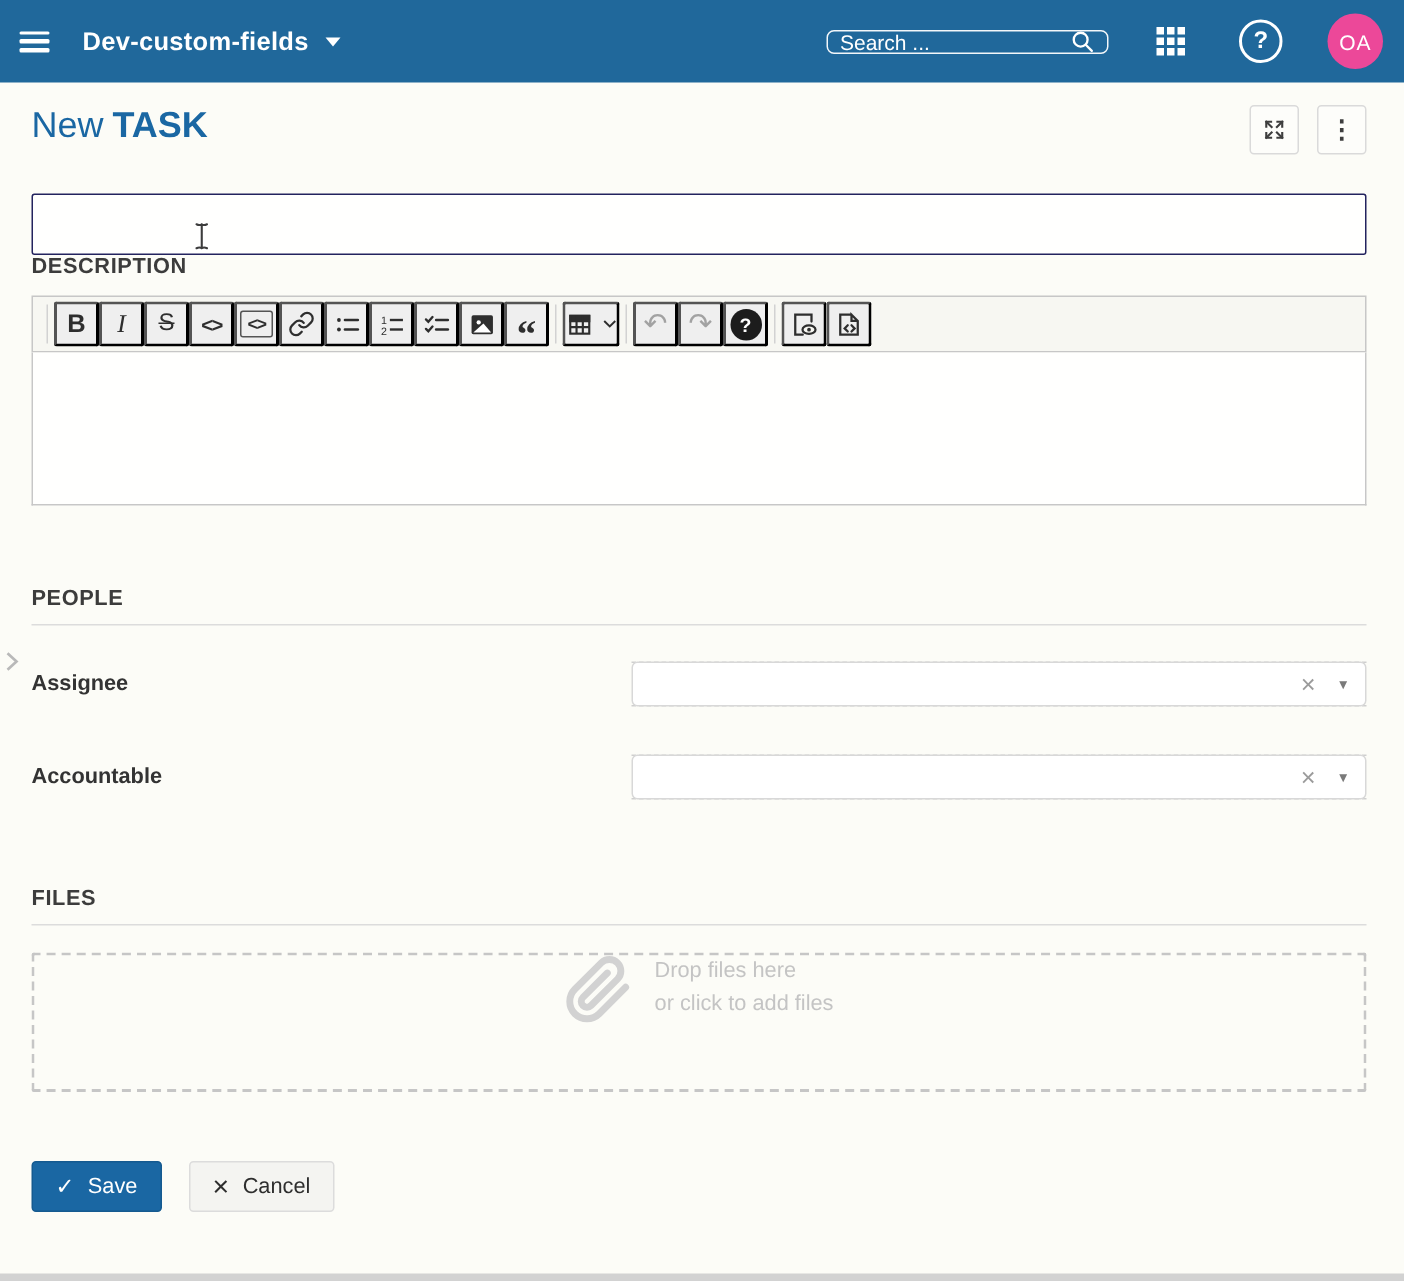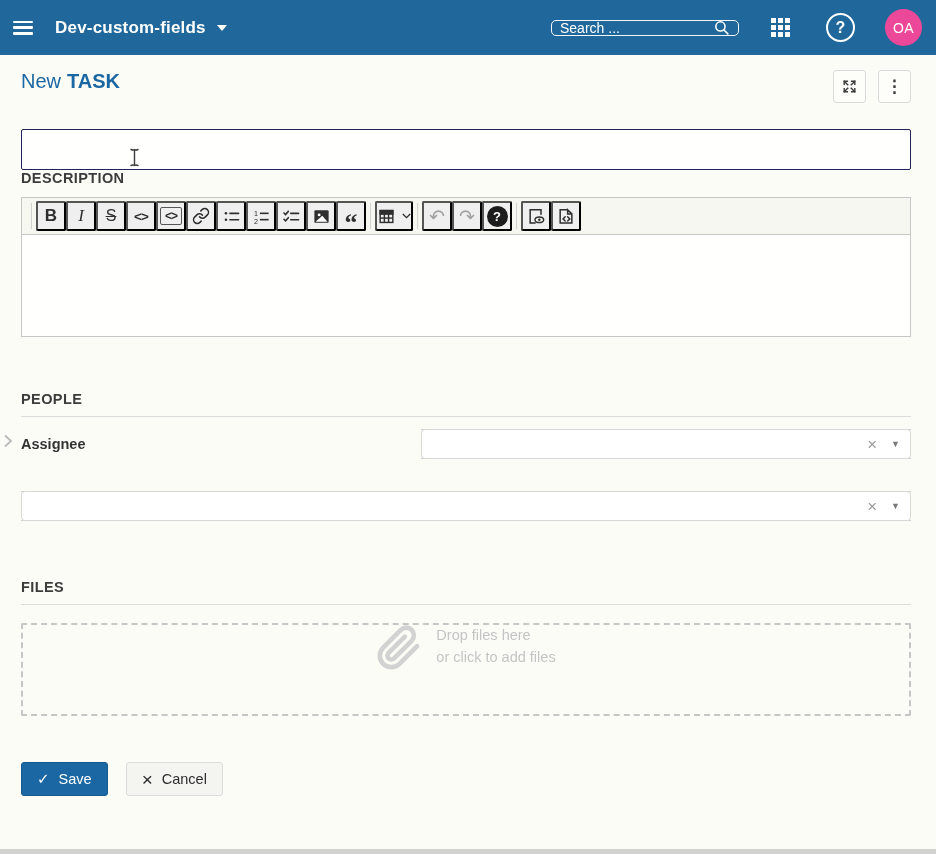--- a/index.html
+++ b/index.html
@@ -38,21 +38,21 @@
   }
   .avatar {
     width:37px; height:37px; border-radius:50%; background:#ec4899; color:#fff;
     display:flex; align-items:center; justify-content:center; font-size:14px; letter-spacing:.5px; cursor:pointer;
   }
 
   
   .page { padding:0 25px 0 21px; position:relative; }
 
   .title-row { display:flex; align-items:flex-start; justify-content:space-between; margin-top:15px; }
-  .page-title { font-size:20px; color:#1A67A3; }
+  .page-title { font-size:24px; color:#1A67A3; }
   .page-title .t-new { font-weight:normal; }
   .page-title .t-type { font-weight:bold; margin-left:6px; }
   .title-actions { display:flex; gap:12px; }
   .sq-btn {
     width:33px; height:33px; background:#fdfdfa; border:1px solid #dadada; border-radius:3px;
     display:flex; align-items:center; justify-content:center; cursor:pointer; color:#3e3e3e;
   }
   .kebab-glyph { font-size:17px; font-weight:bold; line-height:1; }
 
   .subject-input {
@@ -93,21 +93,21 @@
     font-size:13px; font-weight:bold;
   }
   .chev { display:block; }
   .editor-content {
     height:102px; background:#fffffe; border:1px solid #c7c7c7; border-top:none;
   }
 
   
   .people-heading { margin-top:54px; }
   .collapse-handle { position:absolute; left:3px; top:434px; color:#b9b9b9; }
-  .field-row { display:flex; align-items:center; margin-top:12px; min-height:30px; }
+  .field-row { display:flex; align-items:center; margin-top:24px; min-height:30px; }
   .field-row.second { margin-top:32px; }
   .field-label { width:400px; font-size:14.5px; font-weight:bold; color:#333; }
   .op-select-wrap { flex:1; position:relative; }
   .op-select-wrap::before, .op-select-wrap::after {
     content:""; position:absolute; left:0; right:0; border-top:1px dashed #cfcfcf;
   }
   .op-select-wrap::before { top:0; }
   .op-select-wrap::after { bottom:0; }
   .op-select {
     position:relative; z-index:1; height:30px; background:#fff; border:1px solid #d8d8d8;
@@ -318,20 +318,21 @@
     <div class="op-select-wrap">
       <div class="op-select">
         <span class="select-value"></span>
         <span class="select-clear">×</span>
         <span class="select-caret">▼</span>
       </div>
     </div>
   </div>
 
   <div class="field-row second">
+    <label class="field-label">Accountable</label>
     <div class="op-select-wrap">
       <div class="op-select">
         <span class="select-value"></span>
         <span class="select-clear">×</span>
         <span class="select-caret">▼</span>
       </div>
     </div>
   </div>
 
   <h2 class="section-heading files-heading">FILES</h2>

